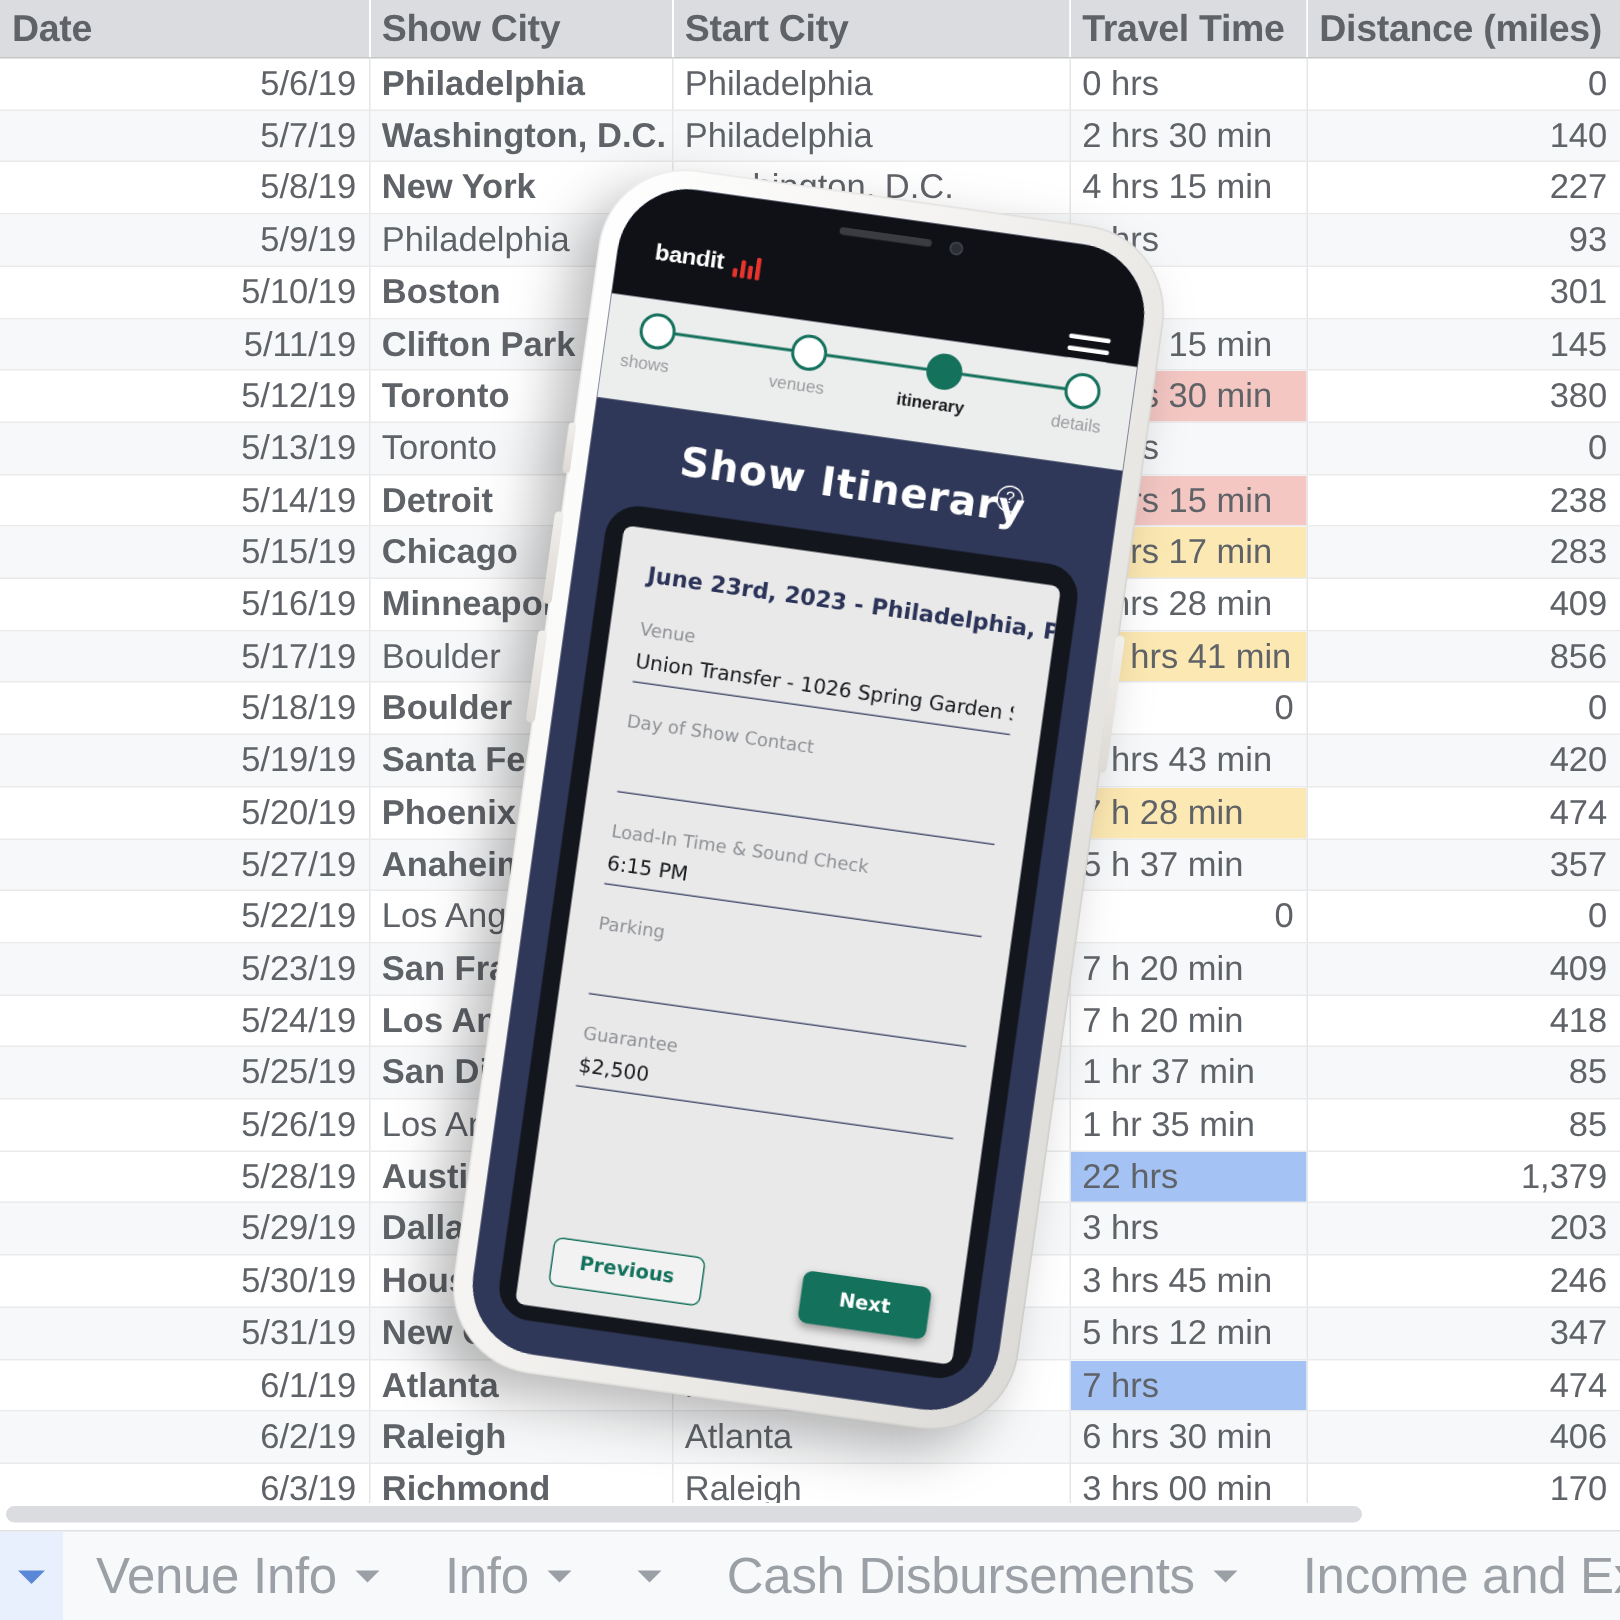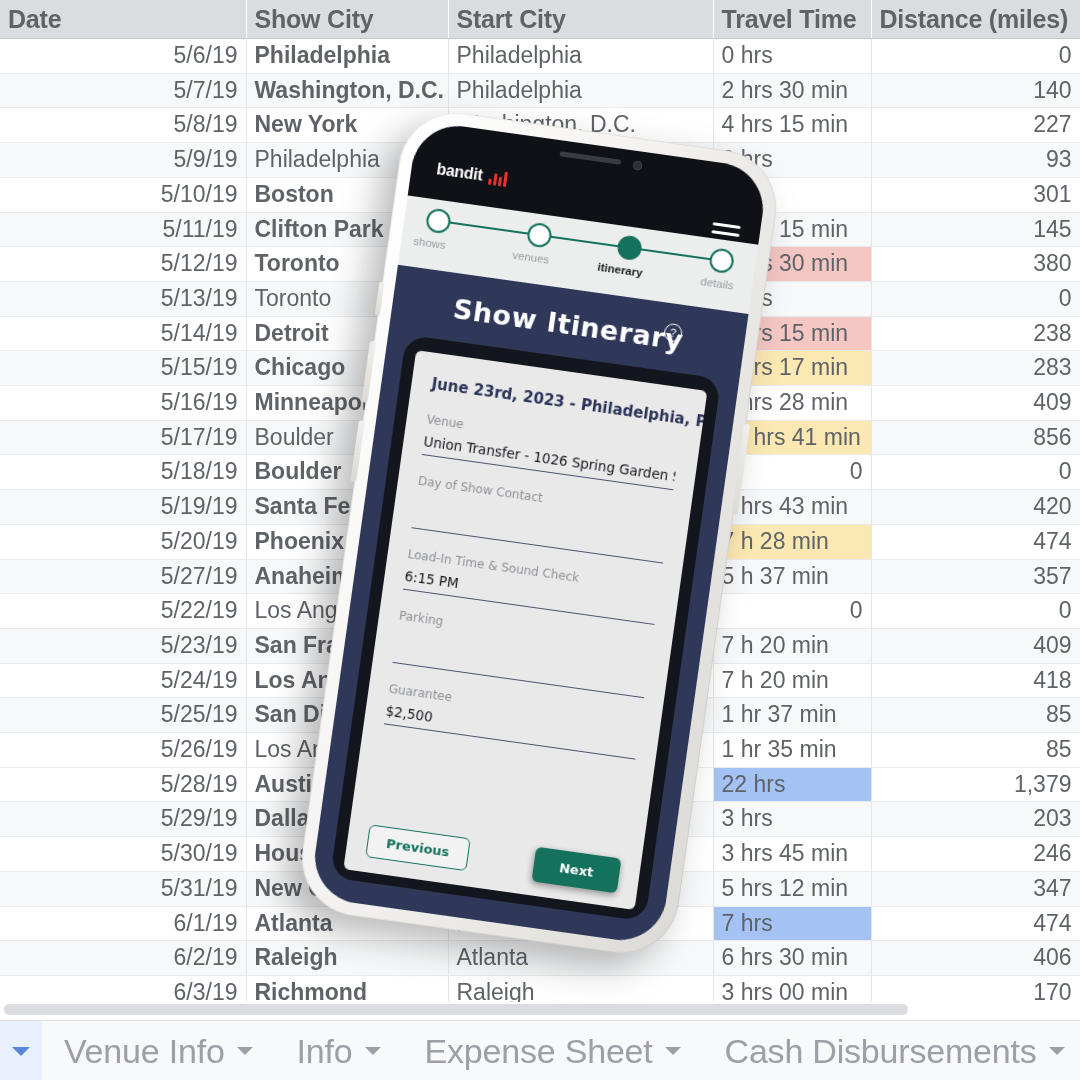--- a/index.html
+++ b/index.html
@@ -609,21 +609,20 @@
     <div id="tabs-holder" style="display:flex;align-items:center;">
         <div class="tab">
           <span class="tab-label">Venue Info</span>
           <div class="caret-gray"></div>
         </div>
         <div class="tab">
           <span class="tab-label">Info</span>
           <div class="caret-gray"></div>
         </div>
         <div class="tab">
-          <span class="tab-label">Expense Sheet</span>
           <div class="caret-gray"></div>
         </div>
         <div class="tab">
           <span class="tab-label">Cash Disbursements</span>
           <div class="caret-gray"></div>
         </div>
         <div class="tab">
           <span class="tab-label">Income and Expenses</span>
         </div>
       </div>

